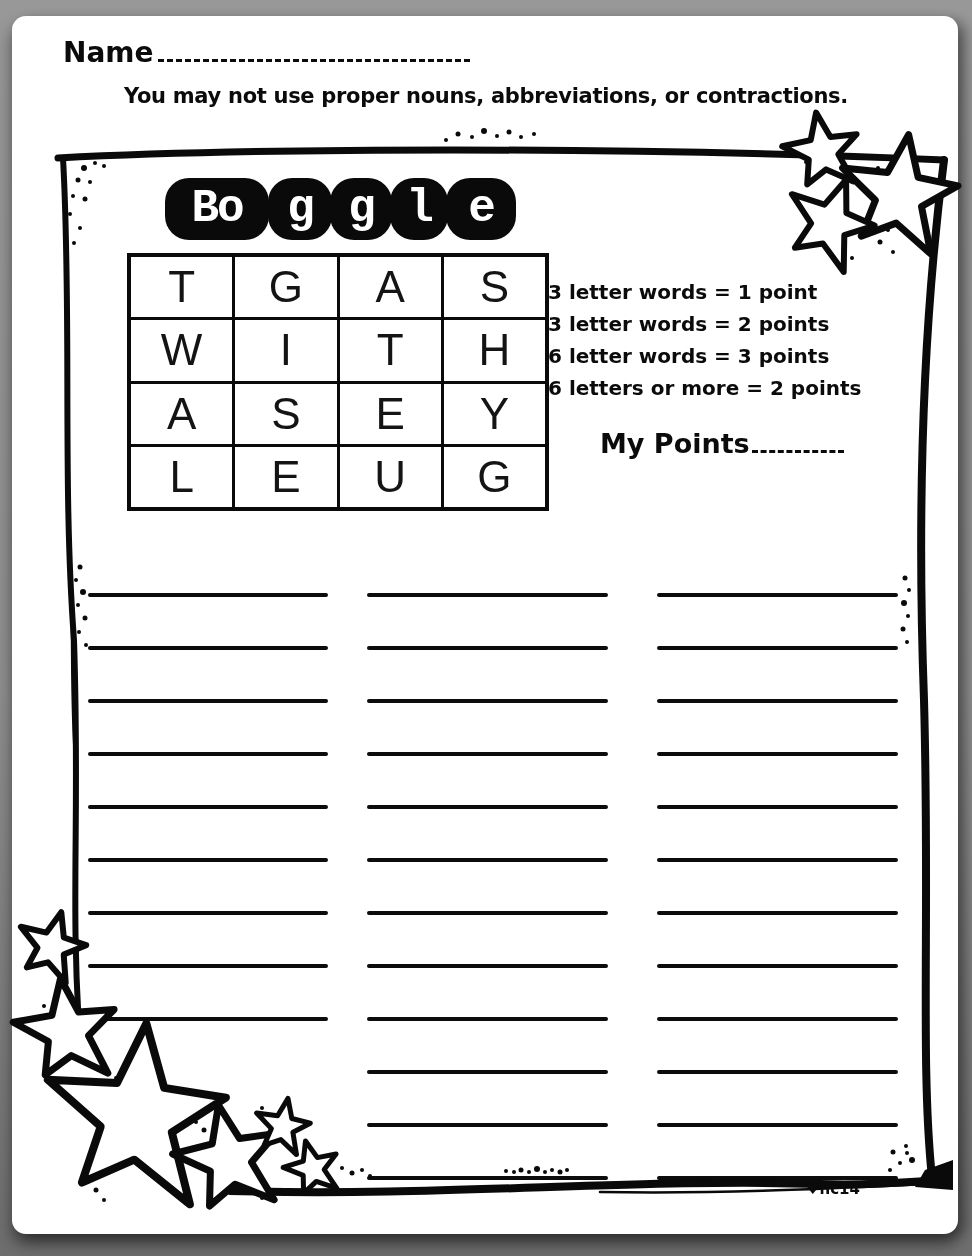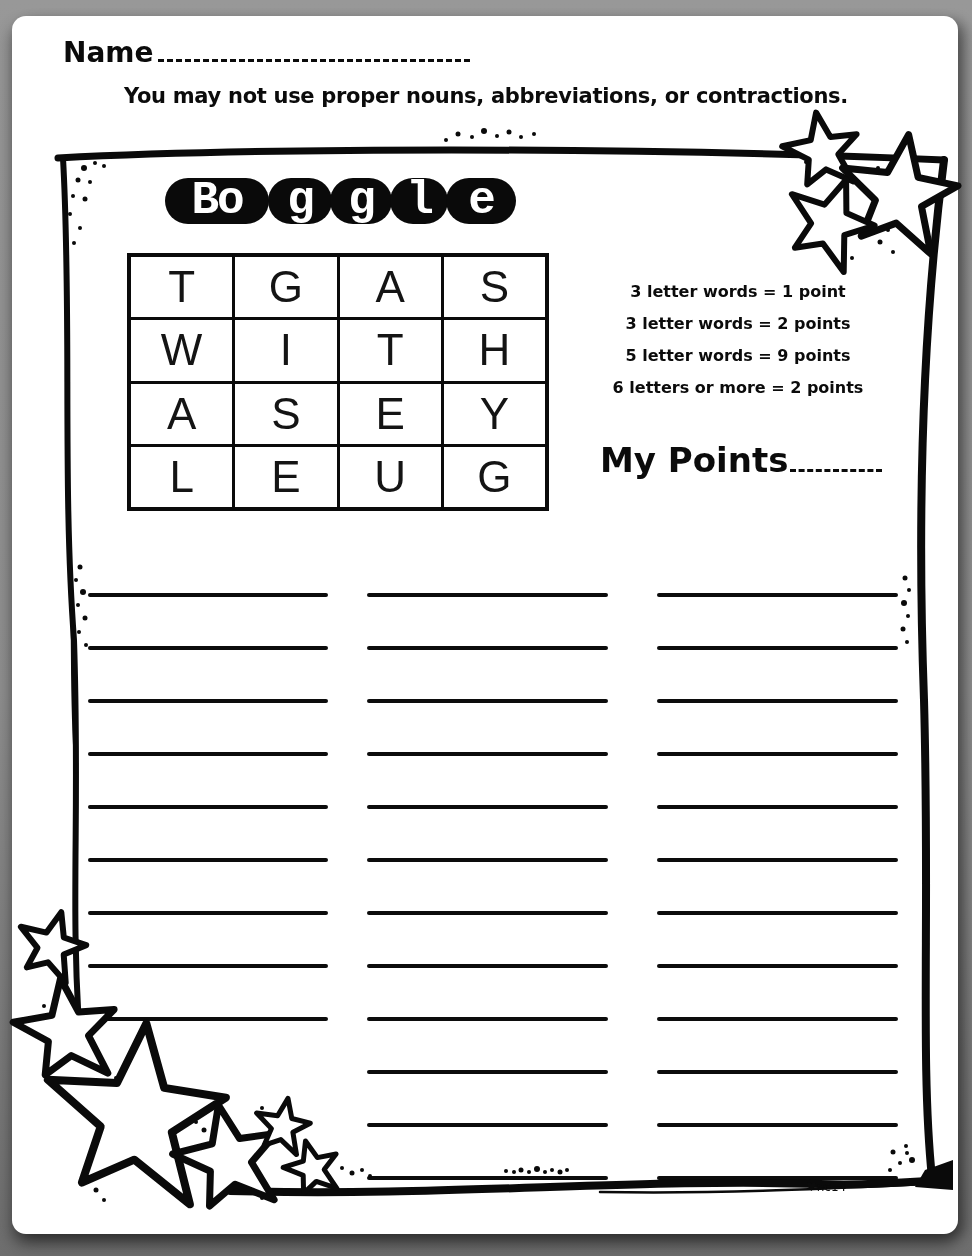--- a/index.html
+++ b/index.html
@@ -15,39 +15,39 @@
   }
   .layer{position:absolute;left:0;top:0;width:972px;height:1256px;}
   
   .name-row{position:absolute;left:63px;top:36px;font-size:28px;font-weight:bold;z-index:2;}
   .dash-line{display:inline-block;border-bottom:3px dashed #0b0b0b;height:22px;vertical-align:baseline;}
   .name-dash{width:312px;margin-left:4px;}
   .instructions{position:absolute;left:0;top:82px;width:972px;text-align:center;
     font-size:21px;line-height:28px;font-weight:bold;letter-spacing:-0.3px;z-index:2;}
   
   .tiles{position:absolute;left:165px;top:178px;width:360px;height:62px;z-index:3;}
-  .tile{position:absolute;top:0;height:46px;background:#0a0a0a;border-radius:24px;
+  .tile{position:absolute;top:0;height:62px;background:#0a0a0a;border-radius:24px;
     color:#fff;display:flex;align-items:center;justify-content:center;
     font-family:"Liberation Mono",monospace;font-weight:bold;font-size:46px;letter-spacing:-2px;}
   
   .board{position:absolute;left:127px;top:253px;width:414px;height:250px;
     background:#0a0a0a;border:4px solid #0a0a0a;display:grid;z-index:2;
     grid-template-columns:repeat(4,1fr);grid-template-rows:repeat(4,1fr);gap:3px;}
   .cell{background:#fff;display:flex;align-items:center;justify-content:center;
     font-family:"Liberation Sans",sans-serif;font-size:44px;font-weight:400;color:#141414;}
   
-  .scoring{position:absolute;left:548px;top:276px;width:380px;text-align:center;
-    font-size:16px;line-height:32px;font-weight:bold;z-index:2;}
-  .my-points{position:absolute;left:600px;top:440px;font-size:34px;font-weight:bold;z-index:2;}
+  .scoring{position:absolute;left:548px;top:276px;width:380px;
+    font-size:20px;line-height:32px;font-weight:bold;z-index:2;}
+  .my-points{position:absolute;left:600px;top:424px;font-size:27px;font-weight:bold;z-index:2;}
   .points-dash{width:92px;height:26px;margin-left:2px;}
   
   .word-line{position:absolute;height:4px;background:#0c0c0c;border-radius:2px;z-index:2;}
   
   svg.deco{position:absolute;left:0;top:0;z-index:5;pointer-events:none;}
-  .signature{position:absolute;left:806px;top:1180px;font-size:12px;font-weight:normal;z-index:6;}
+  .signature{position:absolute;left:806px;top:1180px;font-size:15px;font-weight:bold;z-index:6;}
 </style>
 </head>
 <body>
 
 <div class="stage">
   <div class="page"></div>
 
   <div class="name-row">
     <span>Name</span><span class="dash-line name-dash"></span>
   </div>
@@ -79,21 +79,21 @@
       <div class="cell">Y</div>
       <div class="cell">L</div>
       <div class="cell">E</div>
       <div class="cell">U</div>
       <div class="cell">G</div>
     </div>
 
   <div class="scoring" id="scoring">
       <div>3 letter words = 1 point</div>
       <div>3 letter words = 2 points</div>
-      <div>5 letter words = 9 points</div>
+      <div>6 letter words = 3 points</div>
       <div>6 letters or more = 2 points</div>
     </div>
 
   <div class="my-points">
     <span>My Points</span><span class="dash-line points-dash"></span>
   </div>
 
   <div class="layer" id="word-lines">
       <div class="word-line" style="left: 88px; top: 593px; width: 240px;"></div>
       <div class="word-line" style="left: 88px; top: 646px; width: 240px;"></div>

